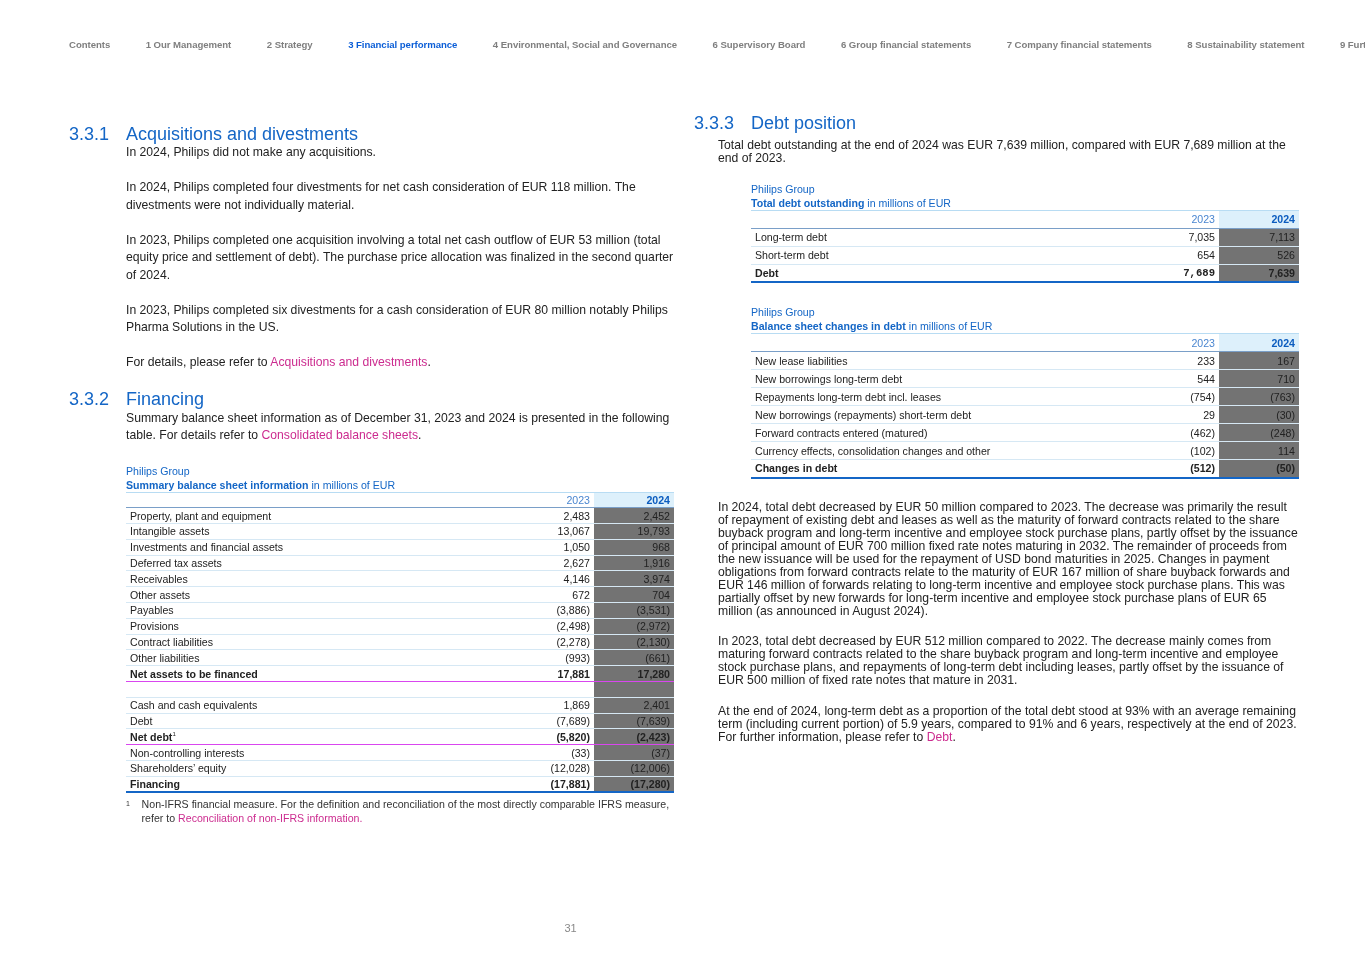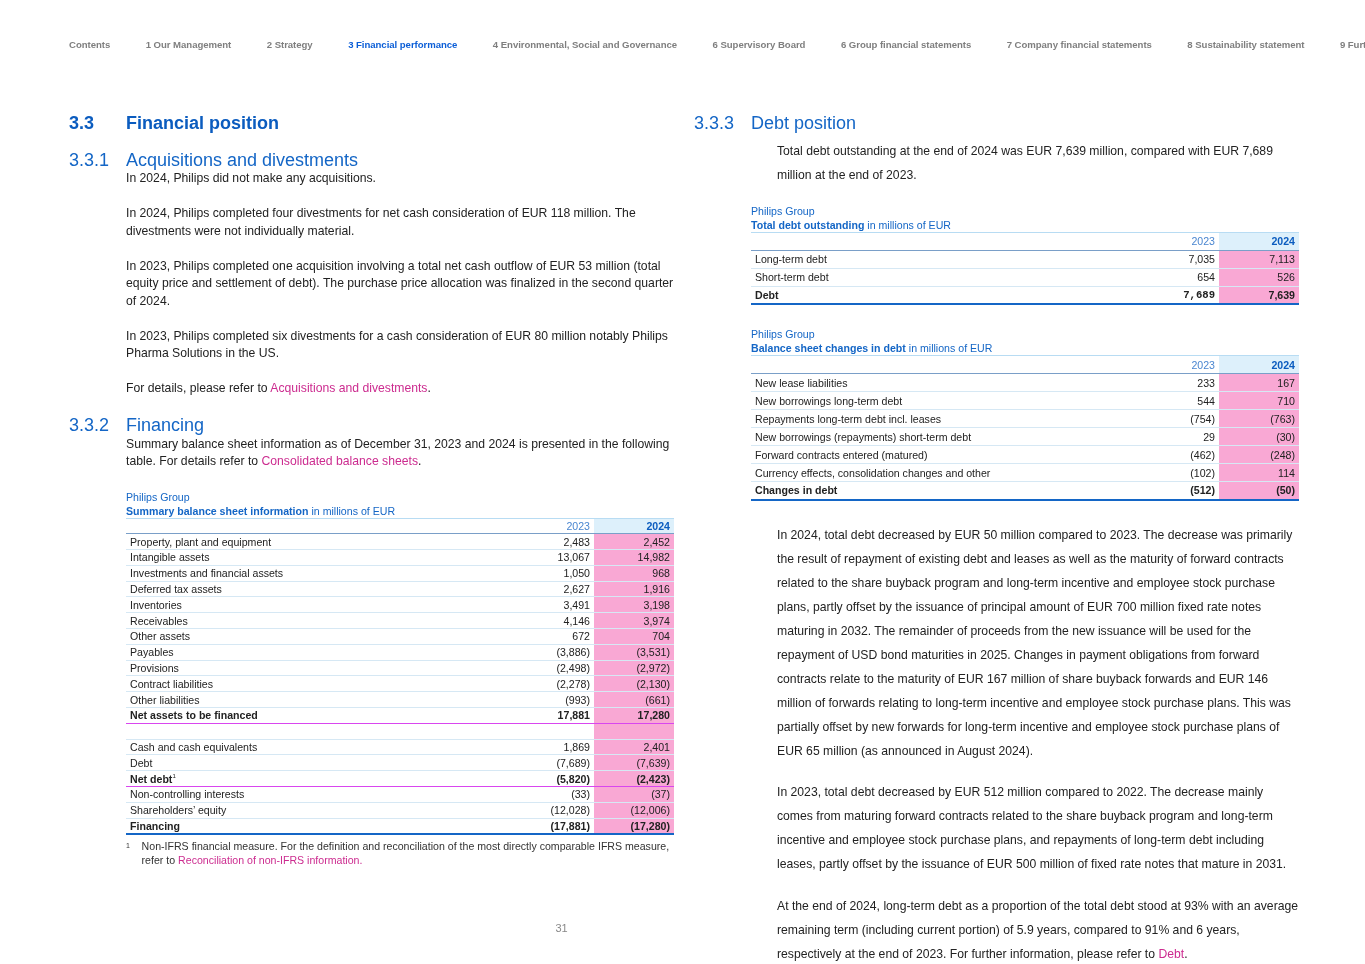--- a/index.html
+++ b/index.html
@@ -28,57 +28,53 @@
   .tbl-title { margin-left: 57px; font-size: 10.6px; line-height: 14px; color: #1466c6; }
   .tbl-title b { font-weight: bold; }
 
   table { border-collapse: collapse; width: 100%; font-size: 10.6px; }
   .tbl-wrap { margin-left: 57px; }
   table th, table td { height: 15.8px; padding: 0 4px; }
   table thead th { font-weight: normal; color: #4a86d0; text-align: right; border-top: 1px solid #b8dcf3; border-bottom: 1.5px solid #7a9fc8; }
   table thead th.y24 { color: #0b5cbf; font-weight: bold; background: #ddf0fb; }
   table td.label { text-align: left; color: #222; }
   table td.v { text-align: right; width: 80px; }
-  table td.v24 { background: #f9a8d4; }
+  table td.v24 { background: #737373; }
   table th.c23, table td.c23 { width: 80px; }
   table tbody td { border-bottom: 1px solid #d6e8f4; }
   table tr.total td { font-weight: bold; border-top: 1.3px solid #222; border-bottom: 1px solid #d946ef; margin-top: 33px; }
   table tr.final td { font-weight: bold; border-top: 1.3px solid #222; border-bottom: 2px solid #1466c6; }
   table tr.spacer td { height: 15.8px; }
   sup { font-size: 6px; vertical-align: super; font-weight: normal; }
 
   .footnote { margin-left: 57px; font-size: 10.6px; line-height: 14px; color: #333; display: flex; margin-top: 4px; }
   .footnote .mark { width: 22px; font-size: 7px; }
 
-  .right-body { margin-left: 83px; font-size: 12.2px; line-height: 24px; color: #222; }
+  .right-body { margin-left: 24px; font-size: 12.2px; line-height: 13px; color: #222; }
   .right-body p { margin-bottom: 17.5px; }
 
-  .pagenum { position: absolute; top: 922px; left: 1px; width: 1121px; text-align: center; font-size: 11px; color: #888; }
+  .pagenum { position: absolute; top: 922px; left: 10px; width: 1121px; text-align: center; font-size: 11px; color: #888; }
 </style>
 </head>
 <body>
 
 <nav class="topnav">
   <a>Contents</a>
   <a>1  Our Management</a>
   <a>2  Strategy</a>
   <a class="active">3  Financial performance</a>
   <a>4  Environmental, Social and Governance</a>
   <a>6  Supervisory Board</a>
   <a>6  Group financial statements</a>
   <a>7  Company financial statements</a>
   <a>8  Sustainability statement</a>
   <a>9  Further information</a>
 </nav>
 
 <div class="col-left">
-  <div class="h1">
-    <span class="num">3.3</span>
-    <span>Financial position</span>
-  </div>
 
   <div class="h2">
     <span class="num">3.3.1</span>
     <span>Acquisitions and divestments</span>
   </div>
   <div class="body">
     <p>In 2024, Philips did not make any acquisitions.</p>
     <p>In 2024, Philips completed four divestments for net cash consideration of EUR 118 million. The divestments were not individually material.</p>
     <p>In 2023, Philips completed one acquisition involving a total net cash outflow of EUR 53 million (total equity price and settlement of debt). The purchase price allocation was finalized in the second quarter of 2024.</p>
     <p>In 2023, Philips completed six divestments for a cash consideration of EUR 80 million notably Philips Pharma Solutions in the US.</p>
@@ -108,36 +104,31 @@
       </thead>
       <tbody id="summary-body">
           <tr>
             <td class="label"><span>Property, plant and equipment</span></td>
             <td class="v c23"><span>2,483</span></td>
             <td class="v v24"><span>2,452</span></td>
           </tr>
           <tr>
             <td class="label"><span>Intangible assets</span></td>
             <td class="v c23"><span>13,067</span></td>
-            <td class="v v24"><span>14,982</span></td>
+            <td class="v v24"><span>19,793</span></td>
           </tr>
           <tr>
             <td class="label"><span>Investments and financial assets</span></td>
             <td class="v c23"><span>1,050</span></td>
             <td class="v v24"><span>968</span></td>
           </tr>
           <tr>
             <td class="label"><span>Deferred tax assets</span></td>
             <td class="v c23"><span>2,627</span></td>
             <td class="v v24"><span>1,916</span></td>
-          </tr>
-          <tr>
-            <td class="label"><span>Inventories</span></td>
-            <td class="v c23"><span>3,491</span></td>
-            <td class="v v24"><span>3,198</span></td>
           </tr>
           <tr>
             <td class="label"><span>Receivables</span></td>
             <td class="v c23"><span>4,146</span></td>
             <td class="v v24"><span>3,974</span></td>
           </tr>
           <tr>
             <td class="label"><span>Other assets</span></td>
             <td class="v c23"><span>672</span></td>
             <td class="v v24"><span>704</span></td>

